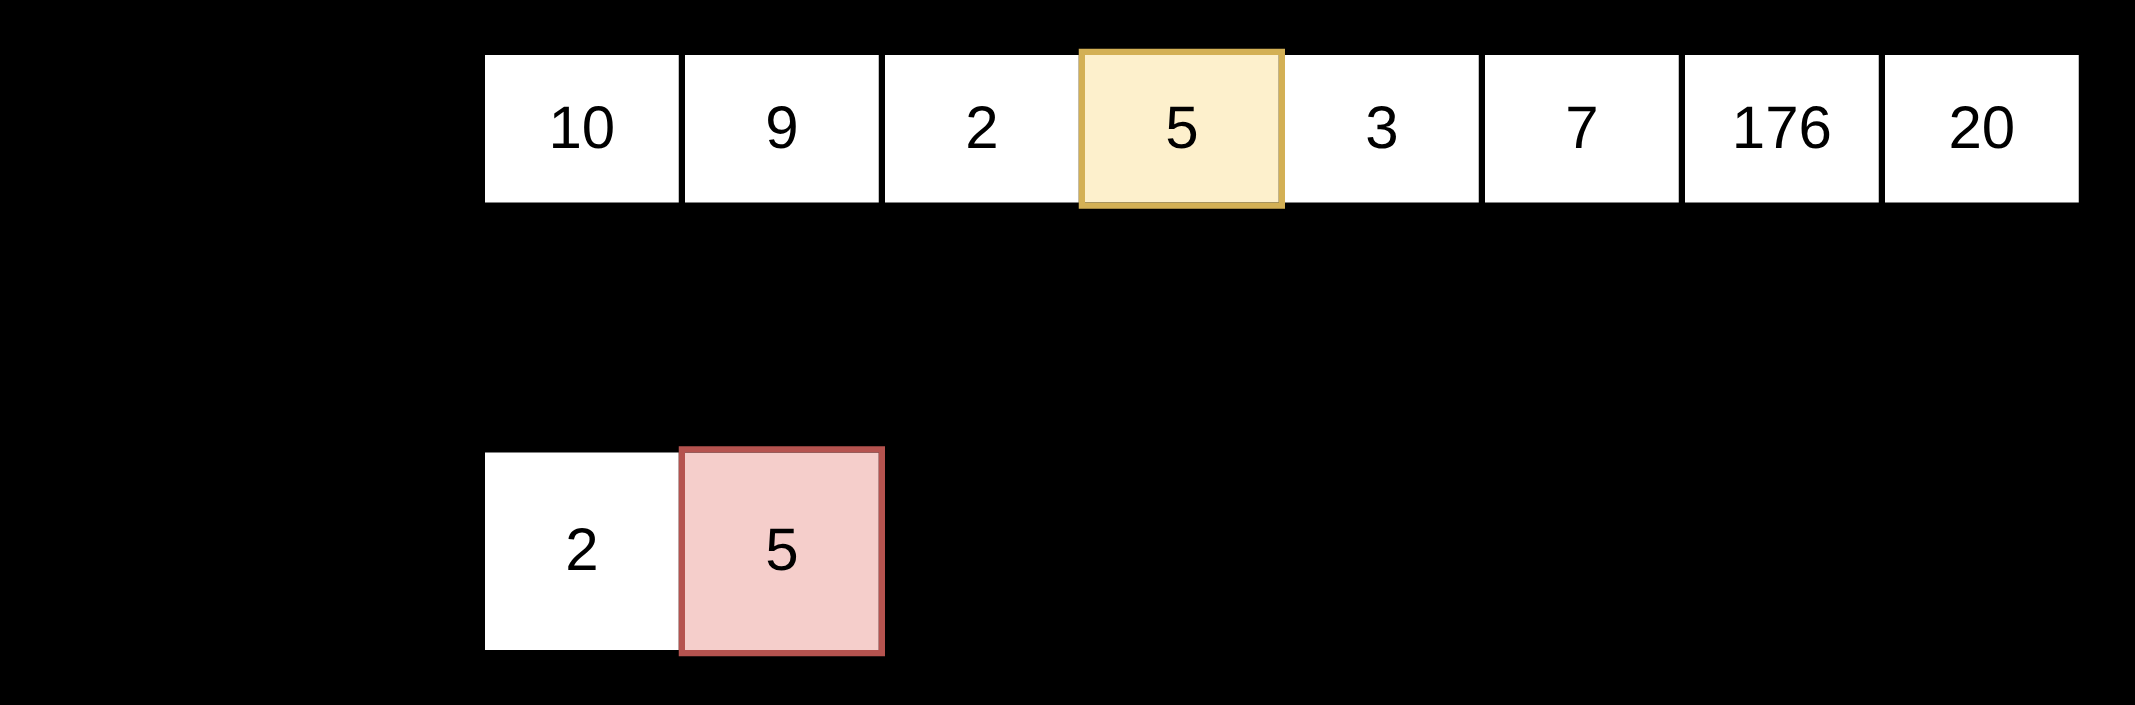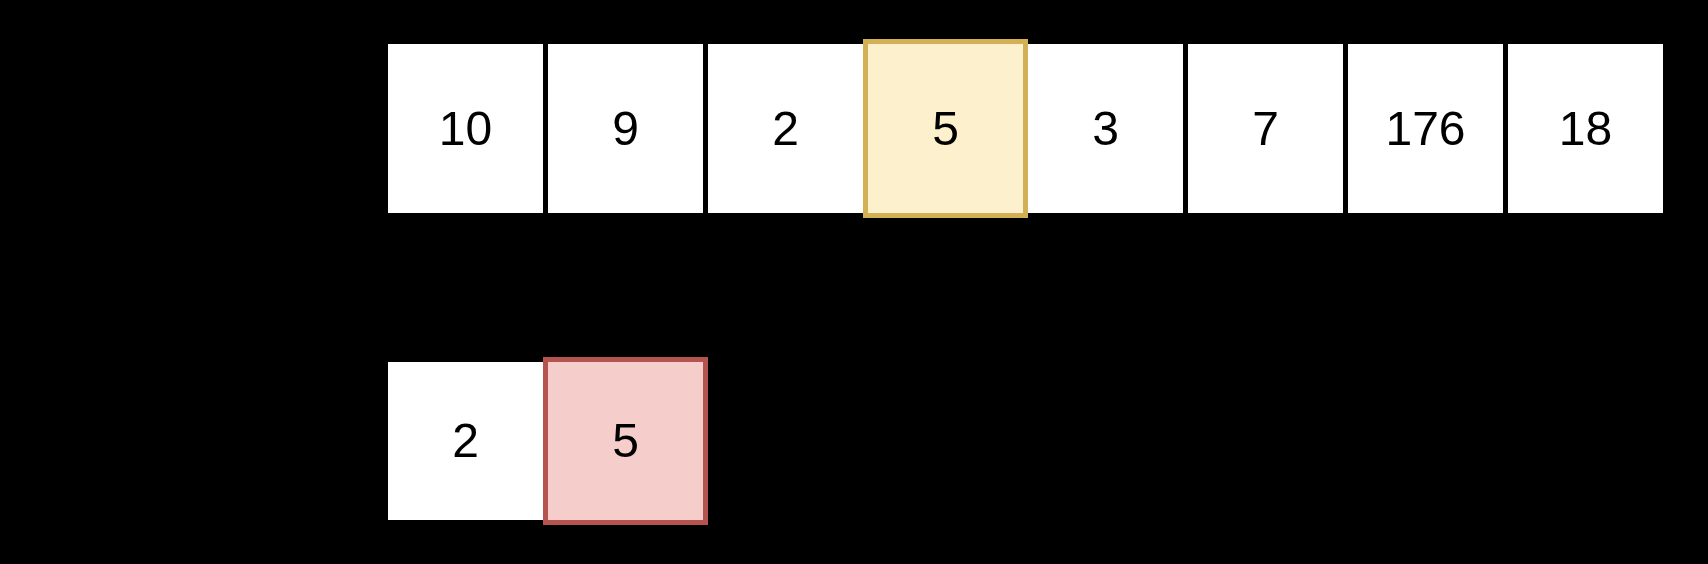--- a/index.html
+++ b/index.html
@@ -45,21 +45,21 @@
     width: 155px;
     background: var(--cell-fill);
     color: var(--cell-text);
     display: flex;
     align-items: center;
     justify-content: center;
     font-size: 48px;
     line-height: 1;
     position: relative;
   }
-  .row-input .cell { height: 169px; }
+  .row-input .cell { height: 118px; }
   .row-subsequence .cell { height: 158px; }
   .cell.highlight-yellow {
     background: var(--yellow-fill);
     outline: 5px solid var(--yellow-border);
     z-index: 2;
   }
   .cell.highlight-red {
     background: var(--red-fill);
     outline: 5px solid var(--red-border);
     z-index: 2;
@@ -70,19 +70,19 @@
 
 <div class="diagram">
   <div class="array-row row-input">
       <div class="cell">10</div>
       <div class="cell">9</div>
       <div class="cell">2</div>
       <div class="cell highlight-yellow">5</div>
       <div class="cell">3</div>
       <div class="cell">7</div>
       <div class="cell">176</div>
-      <div class="cell">18</div>
+      <div class="cell">20</div>
     </div>
   <div class="array-row row-subsequence">
       <div class="cell">2</div>
       <div class="cell highlight-red">5</div>
     </div>
 </div>
 
 </body></html>

